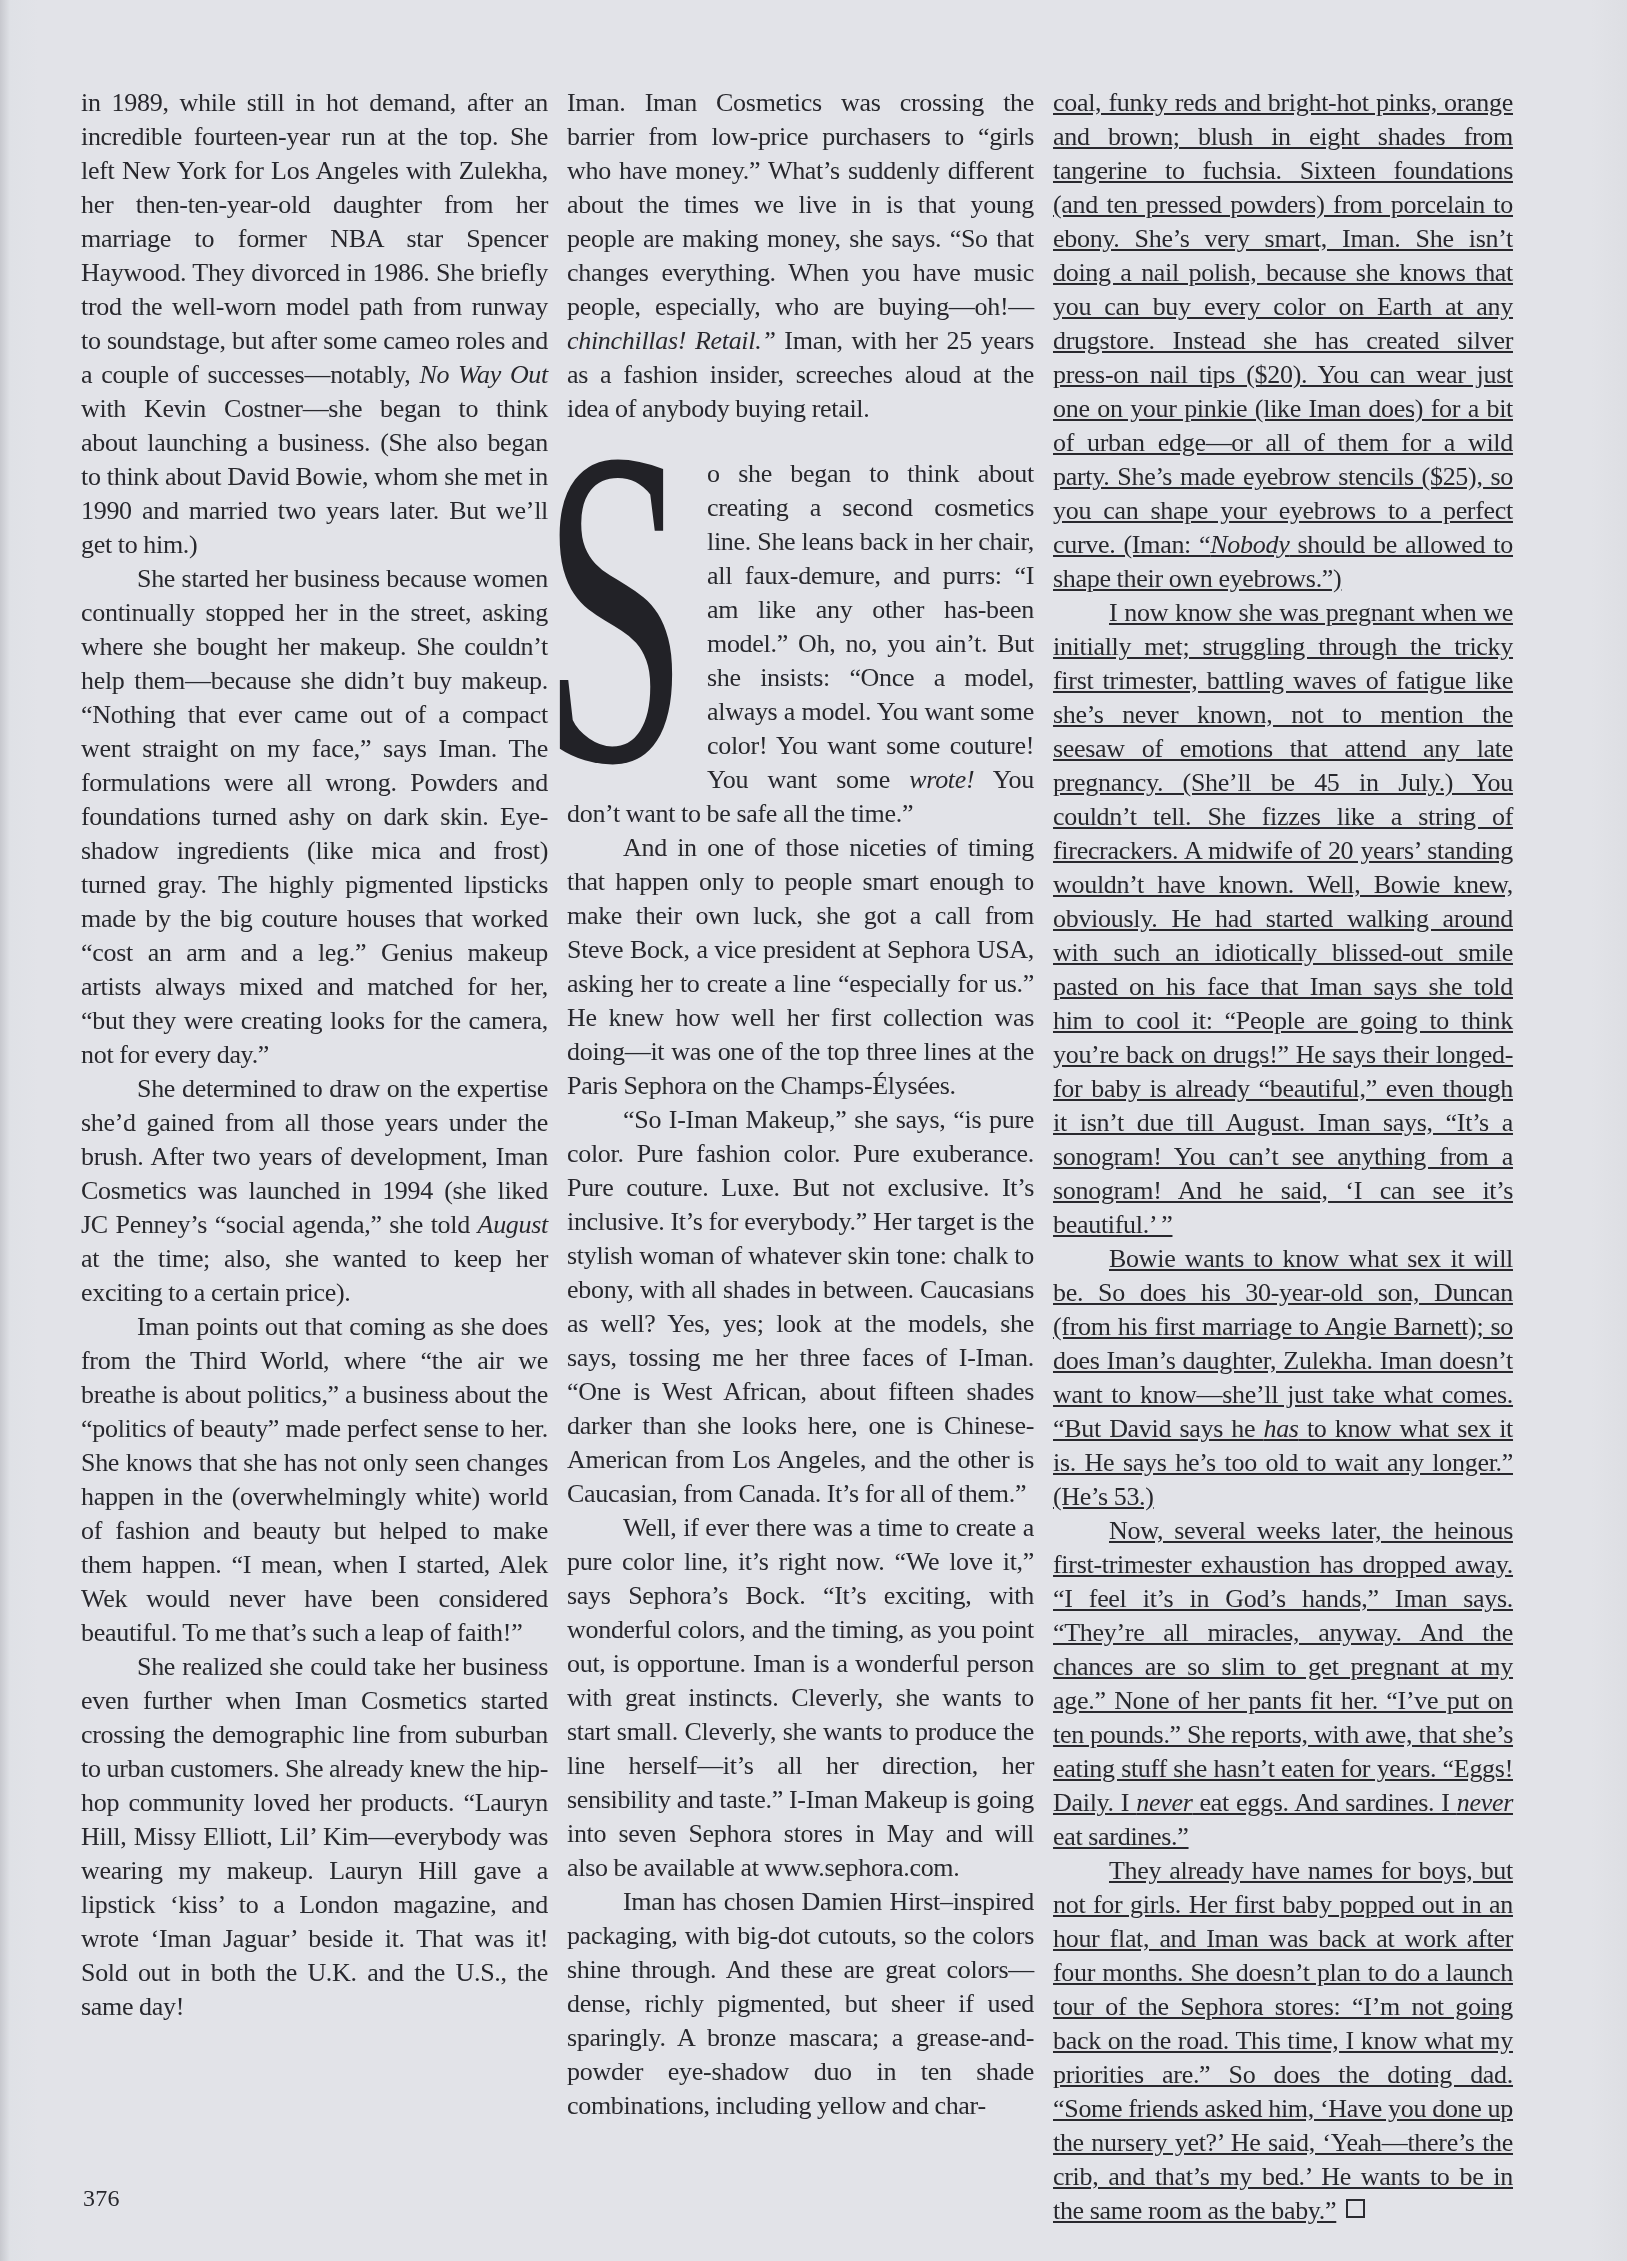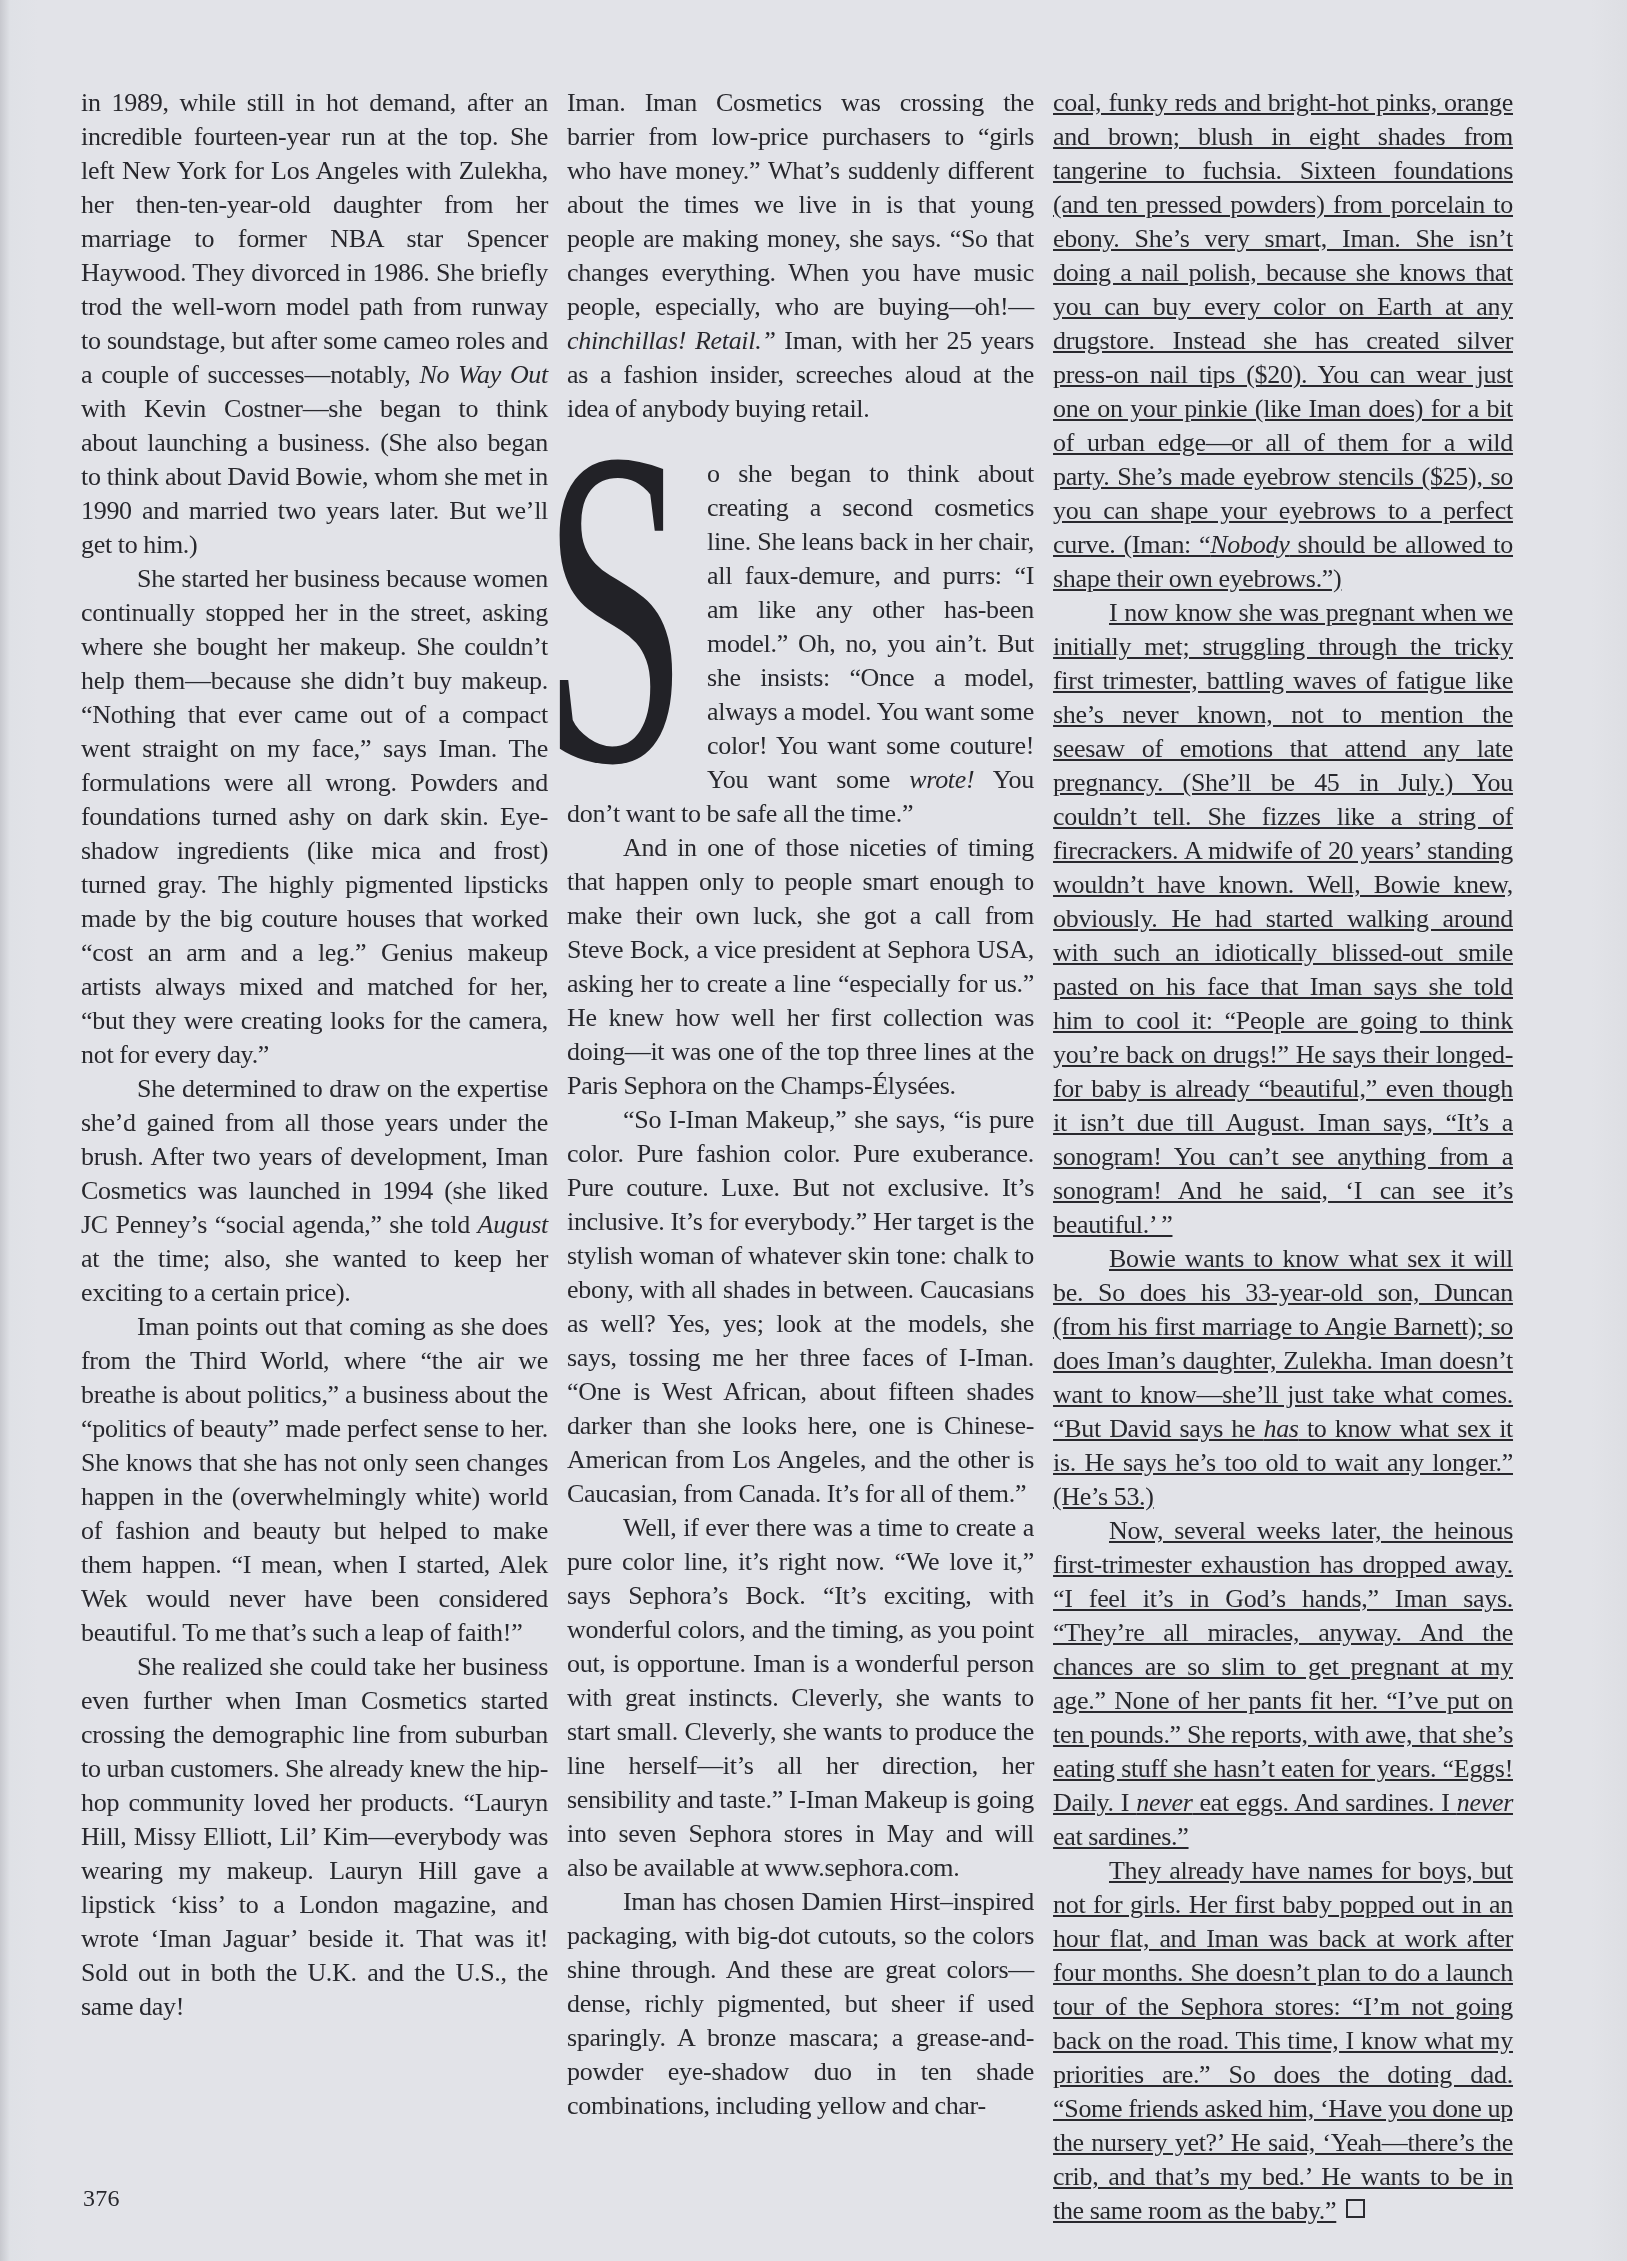--- a/index.html
+++ b/index.html
@@ -93,20 +93,20 @@
           <span class="glyph">S</span>
         </span><span>o she began to think about creating a second cosmetics line. She leans back in her chair, all faux-demure, and purrs: “I am like any other has-been model.” Oh, no, you ain’t. But she insists: “Once a model, always a model. You want some color! You want some couture! You want some </span><em>wrote!</em><span> You don’t want to be safe all the time.”</span></p>
       <p class="para indent"><span>And in one of those niceties of timing that happen only to people smart enough to make their own luck, she got a call from Steve Bock, a vice president at Sephora USA, asking her to create a line “especially for us.” He knew how well her first collection was doing—it was one of the top three lines at the Paris Sephora on the Champs-Élysées.</span></p>
       <p class="para indent"><span>“So I-Iman Makeup,” she says, “is pure color. Pure fashion color. Pure exuberance. Pure couture. Luxe. But not exclusive. It’s inclusive. It’s for everybody.” Her target is the stylish woman of whatever skin tone: chalk to ebony, with all shades in between. Caucasians as well? Yes, yes; look at the models, she says, tossing me her three faces of I-Iman. “One is West African, about fifteen shades darker than she looks here, one is Chinese-American from Los Angeles, and the other is Caucasian, from Canada. It’s for all of them.”</span></p>
       <p class="para indent"><span>Well, if ever there was a time to create a pure color line, it’s right now. “We love it,” says Sephora’s Bock. “It’s exciting, with wonderful colors, and the timing, as you point out, is opportune. Iman is a wonderful person with great instincts. Cleverly, she wants to start small. Cleverly, she wants to produce the line herself—it’s all her direction, her sensibility and taste.” I-Iman Makeup is going into seven Sephora stores in May and will also be available at www.sephora.com.</span></p>
       <p class="para indent"><span>Iman has chosen Damien Hirst–inspired packaging, with big-dot cutouts, so the colors shine through. And these are great colors—dense, richly pigmented, but sheer if used sparingly. A bronze mascara; a grease-and-powder eye-shadow duo in ten shade combinations, including yellow and char-</span></p>
     </div>
     <div class="col col-3">
       <p class="para"><span>coal, funky reds and bright-hot pinks, orange and brown; blush in eight shades from tangerine to fuchsia. Sixteen foundations (and ten pressed powders) from porcelain to ebony. She’s very smart, Iman. She isn’t doing a nail polish, because she knows that you can buy every color on Earth at any drugstore. Instead she has created silver press-on nail tips ($20). You can wear just one on your pinkie (like Iman does) for a bit of urban edge—or all of them for a wild party. She’s made eyebrow stencils ($25), so you can shape your eyebrows to a perfect curve. (Iman: “</span><em>Nobody</em><span> should be allowed to shape their own eyebrows.”)</span></p>
       <p class="para indent"><span>I now know she was pregnant when we initially met; struggling through the tricky first trimester, battling waves of fatigue like she’s never known, not to mention the seesaw of emotions that attend any late pregnancy. (She’ll be 45 in July.) You couldn’t tell. She fizzes like a string of firecrackers. A midwife of 20 years’ standing wouldn’t have known. Well, Bowie knew, obviously. He had started walking around with such an idiotically blissed-out smile pasted on his face that Iman says she told him to cool it: “People are going to think you’re back on drugs!” He says their longed-for baby is already “beautiful,” even though it isn’t due till August. Iman says, “It’s a sonogram! You can’t see anything from a sonogram! And he said, ‘I can see it’s beautiful.’ ”</span></p>
-      <p class="para indent"><span>Bowie wants to know what sex it will be. So does his 33-year-old son, Duncan (from his first marriage to Angie Barnett); so does Iman’s daughter, Zulekha. Iman doesn’t want to know—she’ll just take what comes. “But David says he </span><em>has</em><span> to know what sex it is. He says he’s too old to wait any longer.” (He’s 53.)</span></p>
+      <p class="para indent"><span>Bowie wants to know what sex it will be. So does his 30-year-old son, Duncan (from his first marriage to Angie Barnett); so does Iman’s daughter, Zulekha. Iman doesn’t want to know—she’ll just take what comes. “But David says he </span><em>has</em><span> to know what sex it is. He says he’s too old to wait any longer.” (He’s 53.)</span></p>
       <p class="para indent"><span>Now, several weeks later, the heinous first-trimester exhaustion has dropped away. “I feel it’s in God’s hands,” Iman says. “They’re all miracles, anyway. And the chances are so slim to get pregnant at my age.” None of her pants fit her. “I’ve put on ten pounds.” She reports, with awe, that she’s eating stuff she hasn’t eaten for years. “Eggs! Daily. I </span><em>never</em><span> eat eggs. And sardines. I </span><em>never</em><span> eat sardines.”</span></p>
       <p class="para indent"><span>They already have names for boys, but not for girls. Her first baby popped out in an hour flat, and Iman was back at work after four months. She doesn’t plan to do a launch tour of the Sephora stores: “I’m not going back on the road. This time, I know what my priorities are.” So does the doting dad. “Some friends asked him, ‘Have you done up the nursery yet?’ He said, ‘Yeah—there’s the crib, and that’s my bed.’ He wants to be in the same room as the baby.”</span><span class="endbox"></span></p>
     </div>
   </div>
 
 <div class="page-number">376</div>
 
 
 </body></html>

